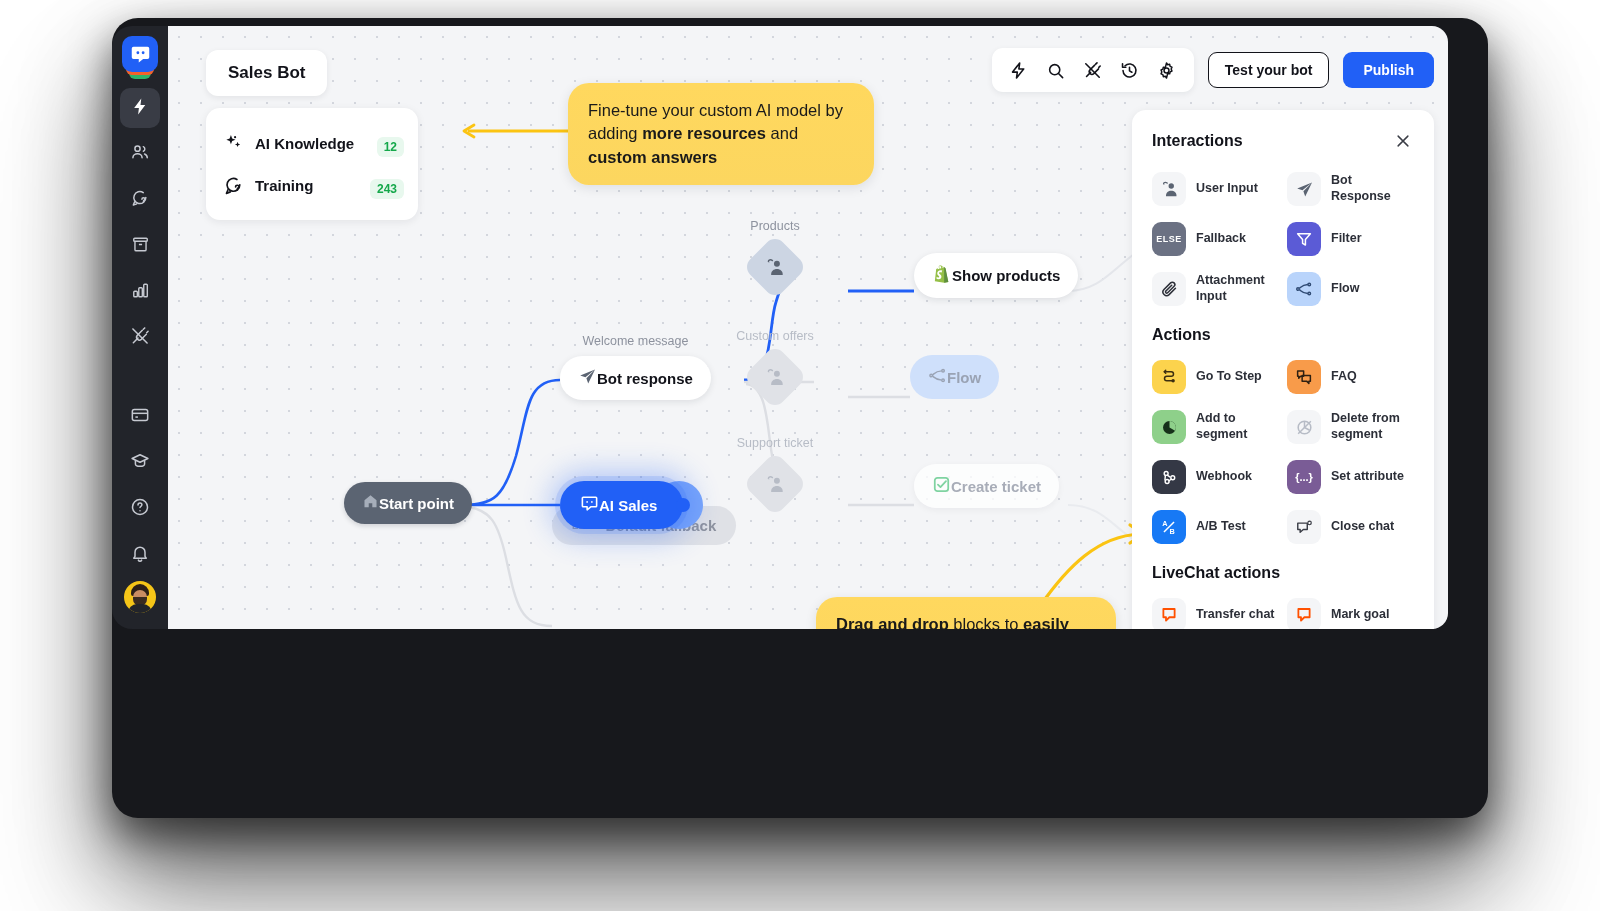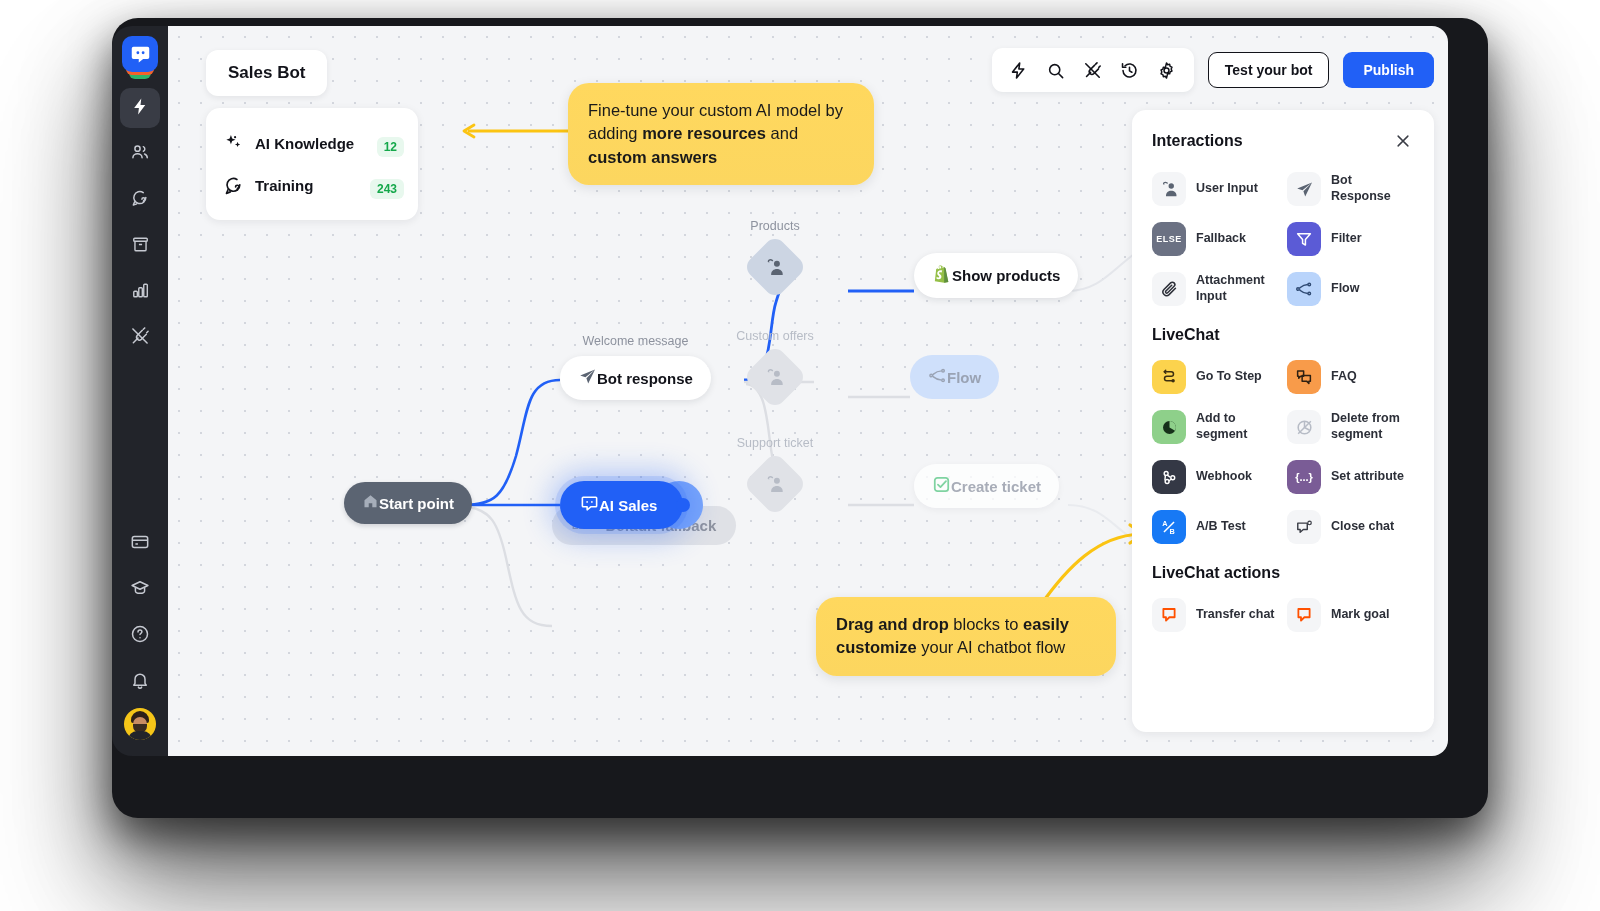--- a/index.html
+++ b/index.html
@@ -29,21 +29,21 @@
     background:
       radial-gradient(ellipse 62% 48% at 50% 100%, rgba(0,0,0,0.55) 0%, rgba(0,0,0,0) 72%);
     filter: blur(6px);
     z-index: -1;
   }
 
   
   #app-window {
     position: absolute;
     left: 112px; top: 26px;
-    width: 1336px; height: 730px;
+    width: 1336px; height: 603px;
     border-radius: 20px 16px 16px 20px;
     overflow: hidden;
     display: flex;
   }
 
   
   #sidebar {
     width: 56px; height: 100%;
     background: #22242a;
     display: flex; flex-direction: column;
@@ -664,21 +664,21 @@
                 <circle cx="19" cy="6" r="1.7"></circle>
                 <circle cx="19" cy="18" r="1.7"></circle>
                 <path d="M5.9 11.1C8.1 9.4 10 6.4 17.2 6.1"></path>
                 <path d="M5.9 12.9C8.1 14.6 10 17.6 17.2 17.9"></path>
               </svg>
           </span>
           <span class="blk-lbl">Flow</span>
         </div>
       </div>
 
-      <div class="sec-title">LiveChat</div>
+      <div class="sec-title">Actions</div>
 
       <div class="grid">
         <div class="blk">
           <span class="blk-ico" style="background:#fcd34d;color:#3c2f10">
             <svg width="18" height="18" viewBox="0 0 24 24" fill="none" stroke="currentColor" stroke-width="2" stroke-linecap="round" stroke-linejoin="round">
                 <path d="M6 5h9a3 3 0 0 1 0 6H9a3 3 0 0 0 0 6h8"></path>
                 <path d="M7.6 3l-2 2 2 2"></path>
                 <circle cx="17.5" cy="17" r="1.3" fill="currentColor"></circle>
               </svg>
           </span>

